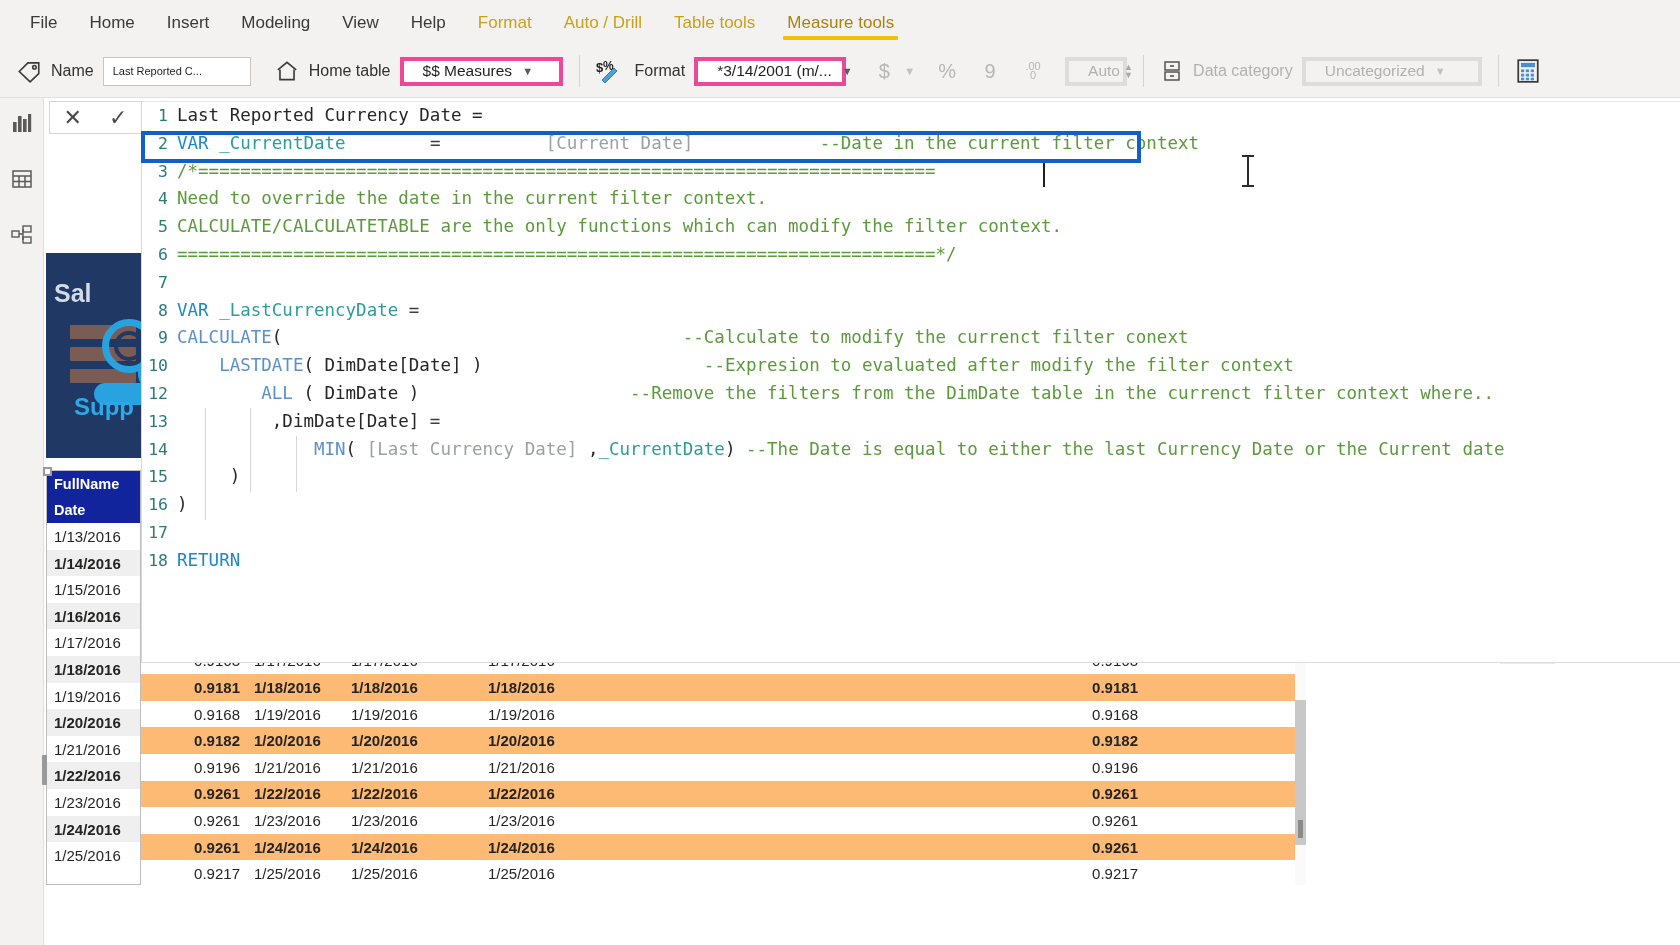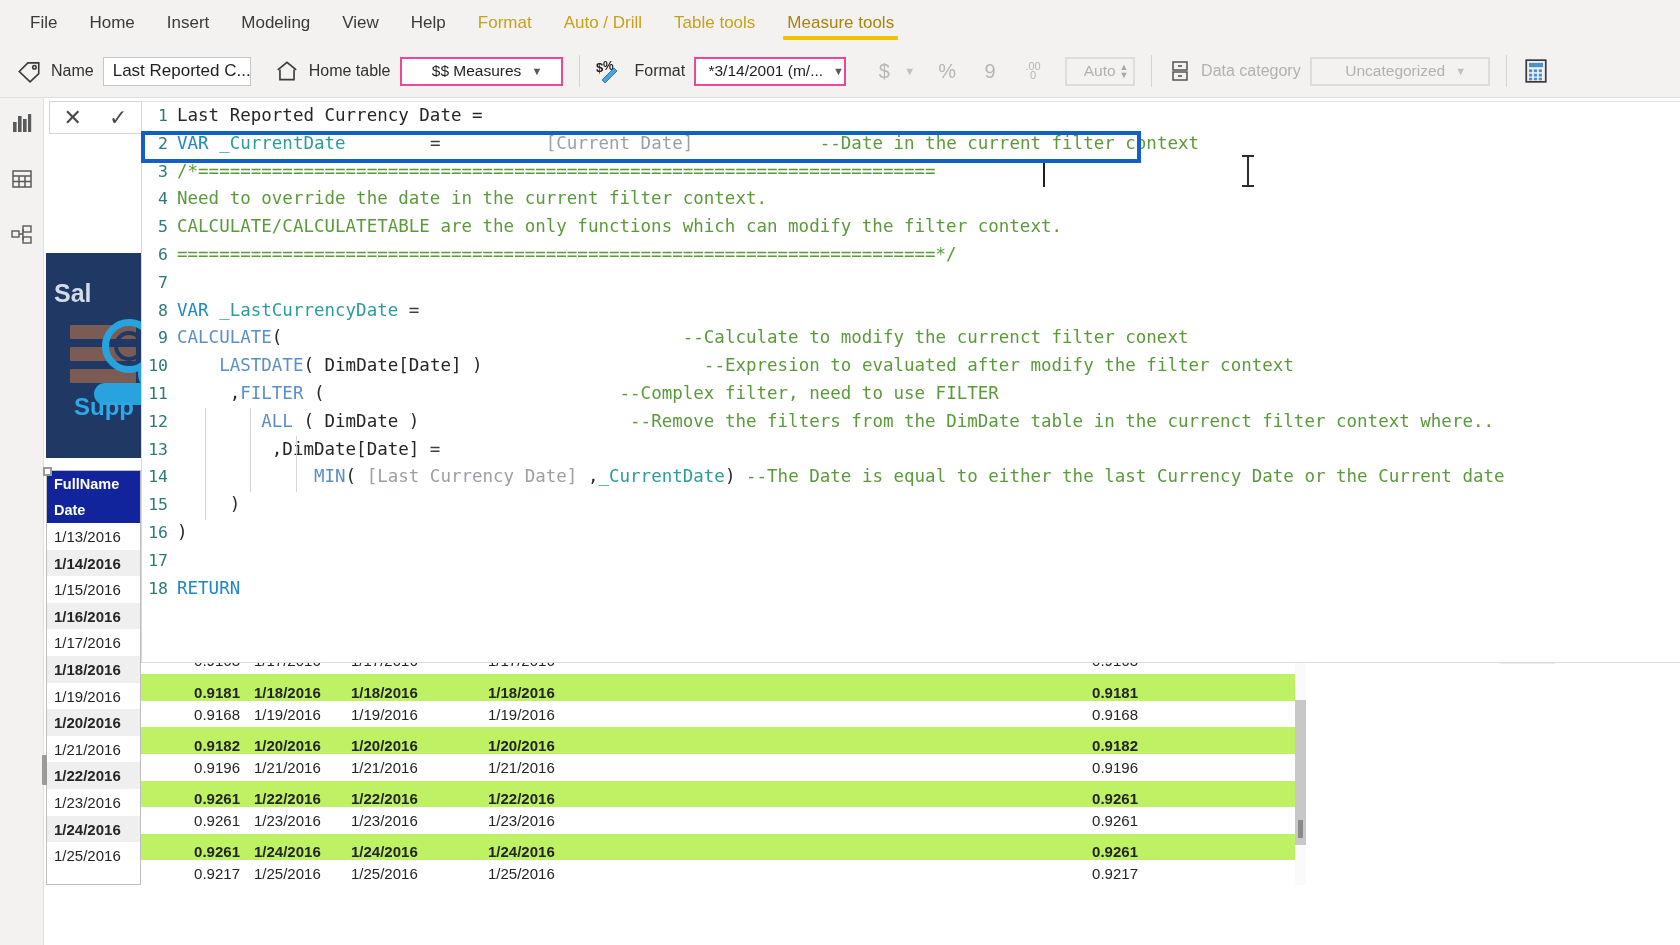--- a/index.html
+++ b/index.html
@@ -41,25 +41,25 @@
     padding-left: 16px; gap: 9px;
   }
   .rb-label { font-size: 16px; color: #323130; white-space: nowrap; }
   .rb-label.dim { color: #b3b0ad; }
   .rb-icon { display: flex; align-items: center; justify-content: center; flex: none; }
   .rb-sep { width: 1px; height: 32px; background: #d6d4d2; margin: 0 7px; }
 
   .rb-input {
     height: 29px; background: #fff; border: 1px solid #c8c6c4;
     display: flex; align-items: center; padding: 0 9px;
-    font-size: 17px; color: #201f1e; white-space: nowrap; overflow: hidden;
+    font-size: 11px; color: #201f1e; white-space: nowrap; overflow: hidden;
   }
   .rb-combo {
-    height: 29px; background: #fff; border: 2px solid #ec4899;
-    display: flex; align-items: center; justify-content: center;
+    height: 29px; background: #fff; border: 4px solid #ec4899;
+    display: flex; align-items: center; justify-content: flex-start;
     padding: 0 7px 0 19px; font-size: 15.5px; color: #201f1e; white-space: nowrap;
   }
   .rb-combo.dim { color: #b3b0ad; border-color: #dedbd9; background: #f3f2f1; }
   .caret { font-size: 11px; color: #5c5a58; margin-left: 10px; }
   .caret.dim { color: #c3c0be; }
 
   .rb-btn { width: 34px; height: 32px; display: flex; align-items: center;
             justify-content: center; font-size: 20px; color: #b9b6b3; }
   .rb-spin { display: flex; flex-direction: column; justify-content: center;
              margin-left: 4px; gap: 2px; }
@@ -118,21 +118,21 @@
   .tbl-left .cell.alt { background: #efefef; font-weight: 700; }
   .resize-handle { position: absolute; left: -4px; top: -4px; width: 9px; height: 9px;
                    border: 2px solid #9a9a9a; background: #fff; }
 
   
   .matrix {
     position: absolute; left: 141px; top: 620px; width: 1160px; height: 265px;
     background: #ffffff; border-top: 1px solid #e6e6e6;
   }
   .mrow { display: flex; height: 26.6px; align-items: center; font-size: 15px; color: #252423; }
-  .mrow.alt { background: #bef264; font-weight: 700; align-items: flex-end; }
+  .mrow.alt { background: #fdba74; font-weight: 700; }
   .mrow .c-num   { width: 105px; text-align: right; padding-right: 6px; }
   .mrow .c-d1    { width: 105px; padding-left: 8px; }
   .mrow .c-d2    { width: 137px; padding-left: 0px; }
   .mrow .c-d3    { width: 330px; }
   .mrow .c-num2  { width: 340px; text-align: right; padding-right: 20px; }
 
   .m-scroll-track { position: absolute; left: 1295px; top: 627px; width: 11px; height: 258px; background: #fafafa; }
   .m-scroll-thumb { position: absolute; left: 1295px; top: 700px; width: 11px; height: 145px; background: #c8c8c8; }
   .m-scroll-mark  { position: absolute; left: 1298px; top: 820px; width: 5px; height: 18px; background: #8a8a8a; }
   .m-divider { position: absolute; left: 1302px; top: 627px; width: 1px; height: 258px; background: #ededed; }
@@ -276,21 +276,21 @@
       <span>%</span>
     </div>
     <div class="rb-btn">
       <span>9</span>
     </div>
     <div class="rb-btn" style="flex-direction:column;line-height:9px;">
       <span style="font-size:11px;">.00</span>
       <span style="font-size:11px;">0</span>
     </div>
 
-    <div class="rb-combo dim" style="width:70px;margin-left:6px;">
+    <div class="rb-combo dim" style="width:62px;margin-left:6px;">
       <span>Auto</span>
       <span class="rb-spin">
         <span>▲</span>
         <span>▼</span>
       </span>
     </div>
 
     <div class="rb-sep"></div>
 
     <span class="rb-icon">
@@ -476,21 +476,20 @@
       <div class="code-line"><div class="ln">1</div><div class="code-body"><span class="tok-plain">Last Reported Currency Date =</span></div></div>
       <div class="code-line sel-line"><div class="ln">2</div><div class="code-body"><span class="tok-kw">VAR </span><span class="tok-var">_CurrentDate</span><span class="tok-plain">        </span><span class="tok-op">=</span><span class="tok-plain">          </span><span class="tok-meas">[Current Date]</span><span class="tok-plain">            </span><span class="tok-comment">--Date in the current filter context</span></div></div>
       <div class="code-line"><div class="ln">3</div><div class="code-body"><span class="tok-comment">/*======================================================================</span></div></div>
       <div class="code-line"><div class="ln">4</div><div class="code-body"><span class="tok-comment">Need to override the date in the current filter context.</span></div></div>
       <div class="code-line"><div class="ln">5</div><div class="code-body"><span class="tok-comment">CALCULATE/CALCULATETABLE are the only functions which can modify the filter context.</span></div></div>
       <div class="code-line"><div class="ln">6</div><div class="code-body"><span class="tok-comment">========================================================================*/</span></div></div>
       <div class="code-line"><div class="ln">7</div><div class="code-body"></div></div>
       <div class="code-line"><div class="ln">8</div><div class="code-body"><span class="tok-kw">VAR </span><span class="tok-var">_LastCurrencyDate</span><span class="tok-op"> =</span></div></div>
       <div class="code-line"><div class="ln">9</div><div class="code-body"><span class="tok-fn">CALCULATE</span><span class="tok-paren">(</span><span class="tok-plain">                                      </span><span class="tok-comment">--Calculate to modify the currenct filter conext</span></div></div>
       <div class="code-line"><div class="ln">10</div><div class="code-body"><span class="tok-plain">    </span><span class="tok-fn">LASTDATE</span><span class="tok-paren">( </span><span class="tok-plain">DimDate[Date]</span><span class="tok-paren"> )</span><span class="tok-plain">                     </span><span class="tok-comment">--Expresion to evaluated after modify the filter context</span></div></div>
-      <div class="code-line"><div class="ln">11</div><div class="code-body"><span class="tok-plain">     ,</span><span class="tok-fn">FILTER</span><span class="tok-paren"> (</span><span class="tok-plain">                            </span><span class="tok-comment">--Complex filter, need to use FILTER</span></div></div>
       <div class="code-line"><div class="ln">12</div><div class="code-body"><span class="tok-plain">        </span><span class="tok-fn">ALL</span><span class="tok-paren"> ( </span><span class="tok-plain">DimDate</span><span class="tok-paren"> )</span><span class="tok-plain">                    </span><span class="tok-comment">--Remove the filters from the DimDate table in the currenct filter context where..</span></div></div>
       <div class="code-line"><div class="ln">13</div><div class="code-body"><span class="tok-plain">         ,</span><span class="tok-plain">DimDate[Date]</span><span class="tok-op"> =</span></div></div>
       <div class="code-line"><div class="ln">14</div><div class="code-body"><span class="tok-plain">             </span><span class="tok-fn">MIN</span><span class="tok-paren">( </span><span class="tok-meas">[Last Currency Date]</span><span class="tok-plain"> ,</span><span class="tok-var">_CurrentDate</span><span class="tok-paren">)</span><span class="tok-plain"> </span><span class="tok-comment">--The Date is equal to either the last Currency Date or the Current date</span></div></div>
       <div class="code-line"><div class="ln">15</div><div class="code-body"><span class="tok-paren">     )</span></div></div>
       <div class="code-line"><div class="ln">16</div><div class="code-body"><span class="tok-paren">)</span></div></div>
       <div class="code-line"><div class="ln">17</div><div class="code-body"></div></div>
       <div class="code-line"><div class="ln">18</div><div class="code-body"><span class="tok-kw">RETURN</span></div></div>
     </div>
   <div class="fx-left-edge"></div>
   <div class="sel-box"></div>

